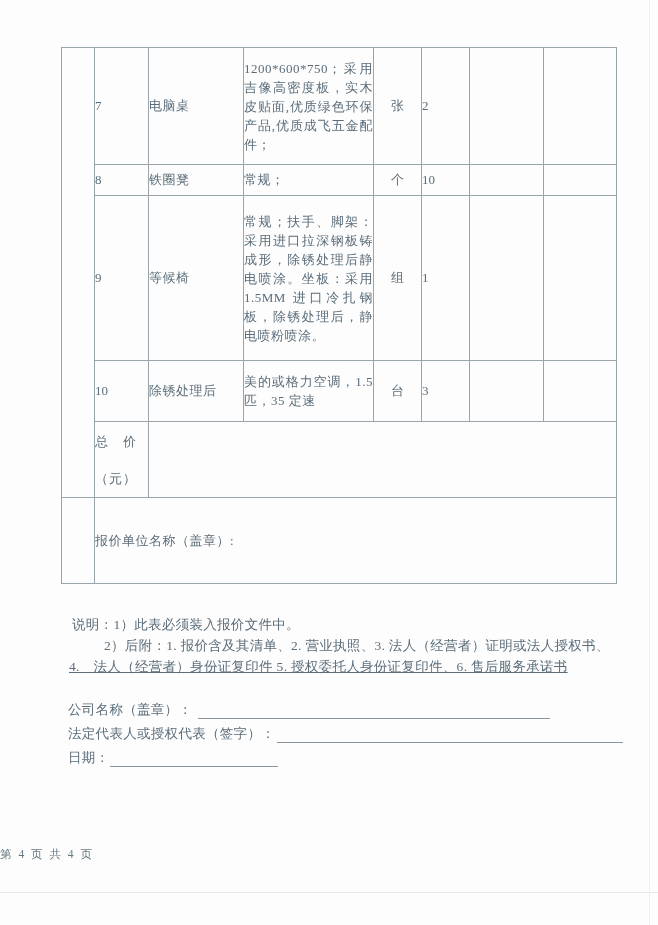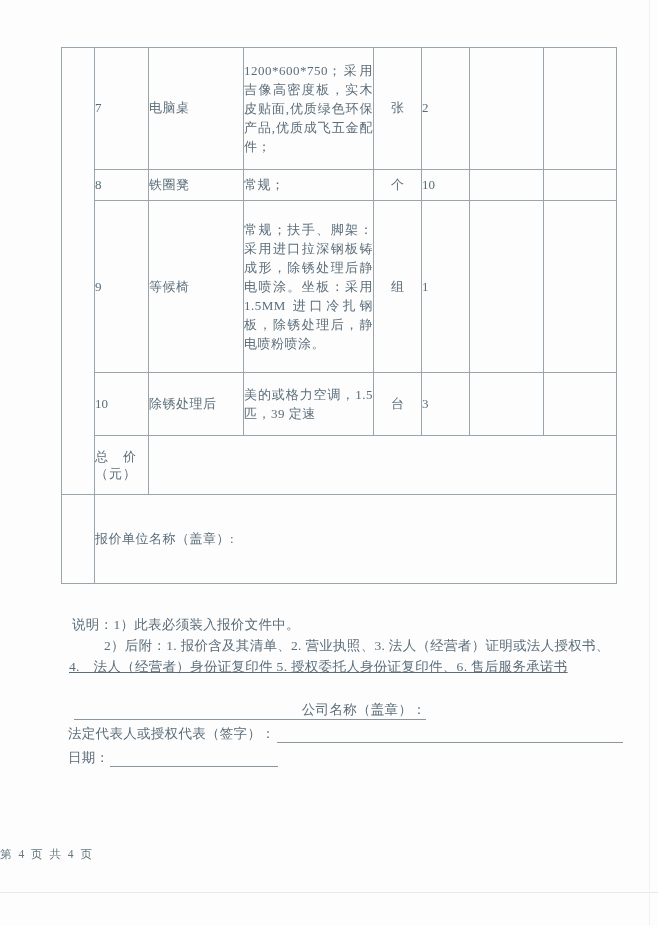--- a/index.html
+++ b/index.html
@@ -26,39 +26,39 @@
   td.cell-no{padding-left:10px;}
   td.cell-name{padding-left:9px;letter-spacing:.5px;}
   td.cell-spec{
     padding:4px 7px;line-height:19px;
     text-align:justify;text-justify:inter-character;
     letter-spacing:.5px;
   }
   td.cell-unit{text-align:center;}
   td.cell-qty{padding-left:7px;}
   td.total-label{
-    padding-left:7px;line-height:17px;letter-spacing:1px;
+    padding-left:7px;line-height:37px;letter-spacing:1px;
     white-space:pre-line;
     margin-top:24px;
   }
   td.stamp-cell{padding-left:9px;letter-spacing:.5px;}
   
   .notes{
     position:absolute;left:53px;top:614px;width:560px;
     font-size:13.5px;line-height:21px;letter-spacing:.3px;
   }
   .notes .l1{margin-left:19px;}
   .notes .l2{margin-left:51px;}
   .notes .l3{margin-left:16px;text-decoration:underline;}
   
   .sig-row{position:absolute;left:68px;height:18px;font-size:13.5px;
     display:flex;align-items:flex-end;letter-spacing:.3px;white-space:nowrap;}
   .sig-row .lbl{display:inline-block;}
   .sig-line{display:inline-block;border-bottom:1px solid #8b969c;height:16px;}
-  #sig-company{top:701px;flex-direction:column;}
+  #sig-company{top:701px;}
   #sig-rep{top:725px;}
   #sig-date{top:749px;}
   #sig-company .sig-line{width:352px;margin-left:6px;}
   #sig-rep .sig-line{width:346px;margin-left:2px;}
   #sig-date .sig-line{width:168px;margin-left:1px;}
   
   .footer{
     position:absolute;left:0;top:847px;width:658px;
     text-align:left;font-size:11.5px;letter-spacing:2px;color:#66777f;
   }
@@ -107,21 +107,21 @@
       <td class="cell-name">等候椅</td>
       <td class="cell-spec">常规；扶手、脚架：采用进口拉深钢板铸成形，除锈处理后静电喷涂。坐板：采用 1.5MM 进口冷扎钢板，除锈处理后，静电喷粉喷涂。</td>
       <td class="cell-unit">组</td>
       <td class="cell-qty">1</td>
       <td></td>
       <td></td>
     </tr>
     <tr style="height:60px">
       <td class="cell-no">10</td>
       <td class="cell-name">除锈处理后</td>
-      <td class="cell-spec">美的或格力空调，1.5匹，39 定速</td>
+      <td class="cell-spec">美的或格力空调，1.5匹，35 定速</td>
       <td class="cell-unit">台</td>
       <td class="cell-qty">3</td>
       <td></td>
       <td></td>
     </tr>
     <tr style="height:56px">
       <td class="total-label">总　价
 （元）</td>
       <td colspan="6"></td>
     </tr>

